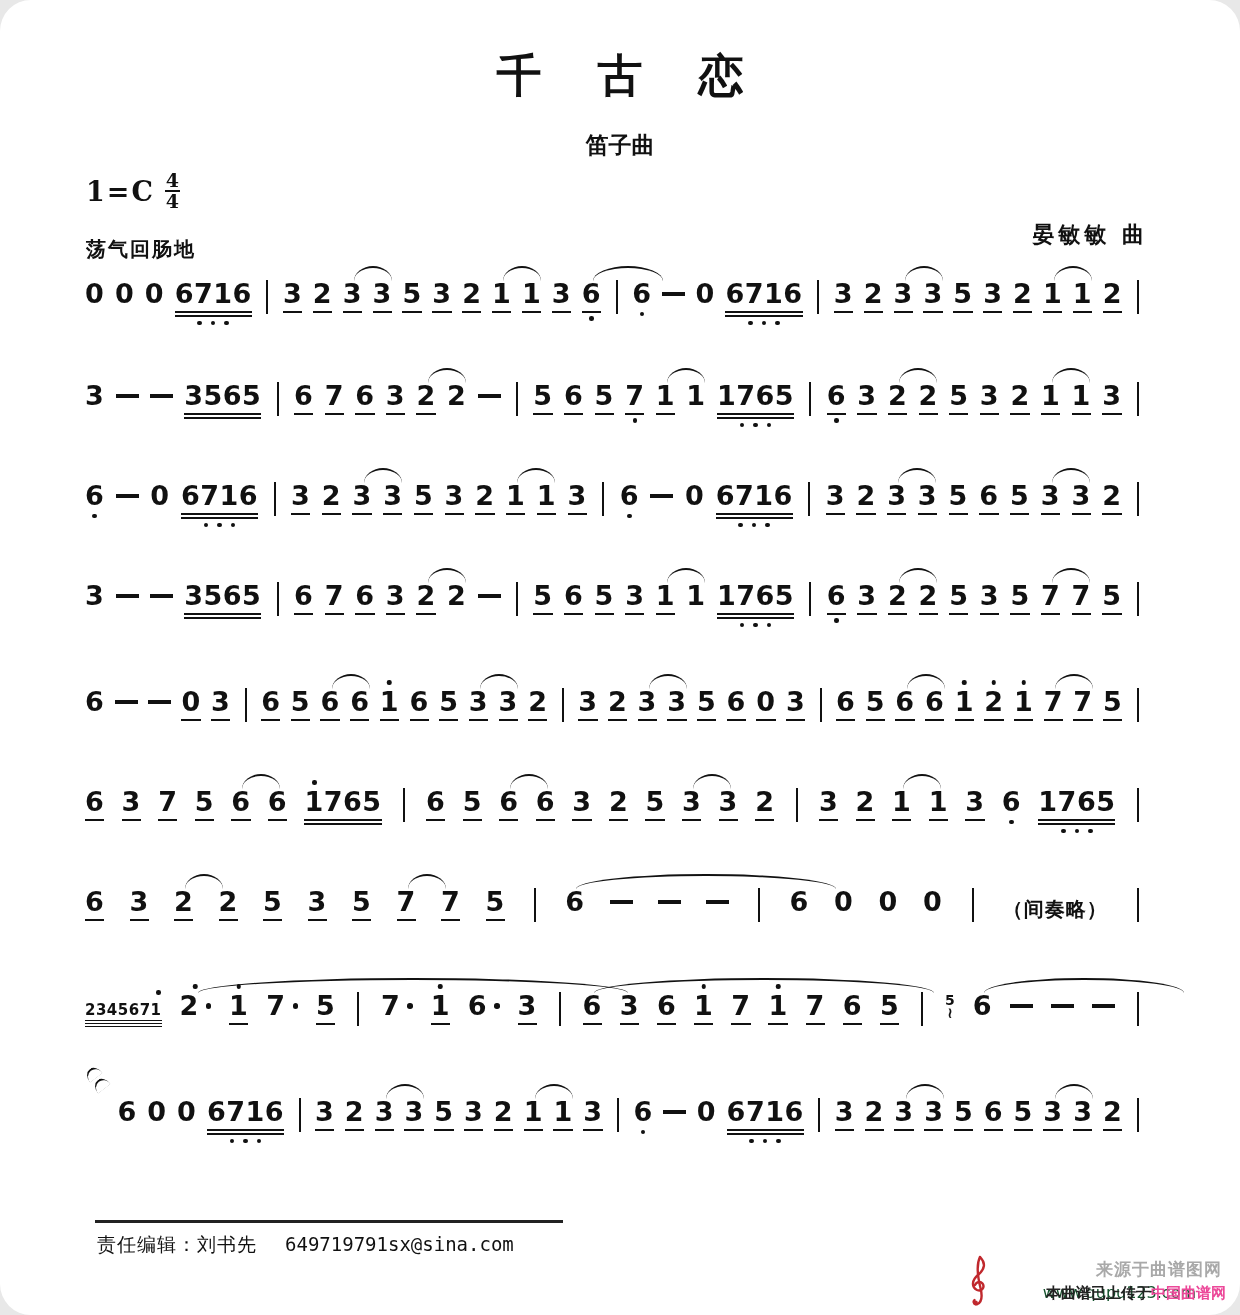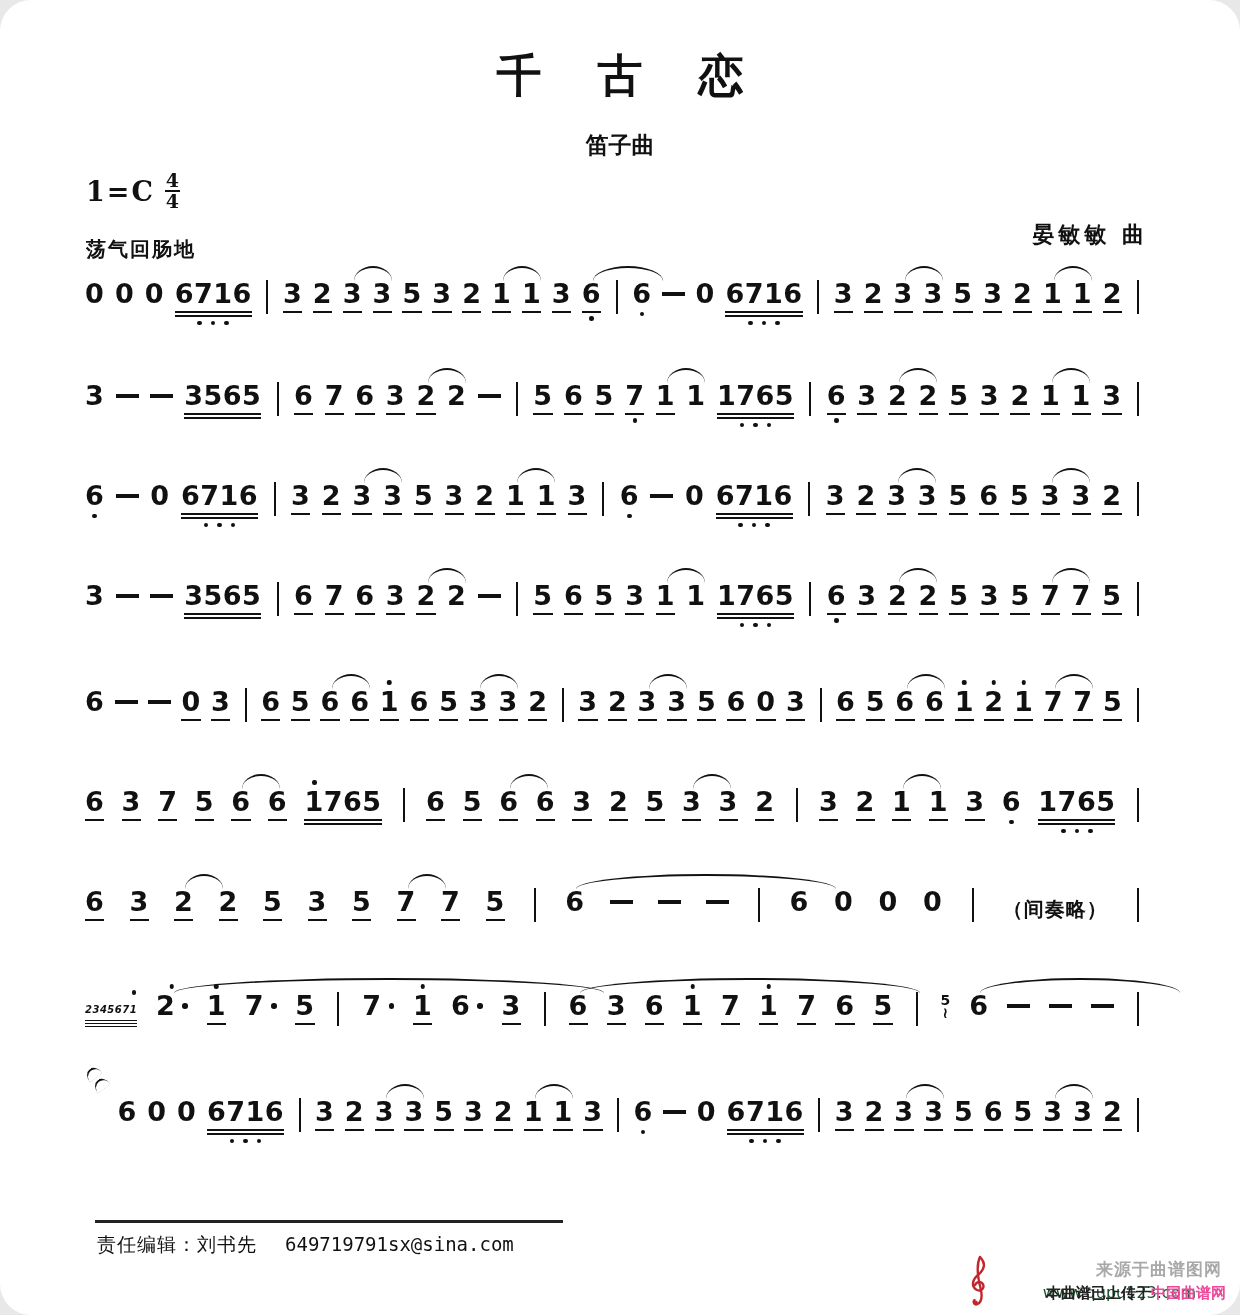--- a/index.html
+++ b/index.html
@@ -25,21 +25,21 @@
   .lodots{display:flex;gap:9px;margin-top:3.5px;}
   .lodots i{width:4.5px;height:4.5px;border-radius:50%;background:#111;}
   .augdot{width:5.5px;height:5.5px;border-radius:50%;background:#111;margin-left:7px;display:inline-block;}
   .slur{position:absolute;top:0;left:58%;height:13px;border-top:2.6px solid #111;
         border-radius:50% 50% 0 0/100% 100% 0 0;z-index:2;}
   .bar{width:2px;height:34px;background:#111;}
   .dashbar{width:23px;height:3.6px;background:#111;margin-top:12px;}
   .textnote{padding-top:22px;}
   .textnote span{font-size:20px;font-weight:600;letter-spacing:1px;}
   .grace{padding-top:24px;}
-  .grace .grow{font-size:10px;font-weight:700;line-height:16px;letter-spacing:.5px;font-style:italic;}
+  .grace .grow{font-size:15px;font-weight:700;line-height:16px;letter-spacing:.5px;}
   .grace .uline{margin-top:1.5px;height:1.5px;}
   .gracep{padding-top:16px;}
   .gnum{font-size:14px;font-weight:700;line-height:13px;}
   .gwave{font-size:15px;line-height:13px;font-weight:700;}
   .breath{width:22px;height:30px;}
   .breath span{position:absolute;width:16px;height:9px;border-top:2.6px solid #111;
                border-radius:50% 50% 0 0/100% 100% 0 0;}
   .breath .arc1{top:-16px;left:0;transform:rotate(-38deg);}
   .breath .arc2{top:-5px;left:8px;transform:rotate(-38deg);}
   

